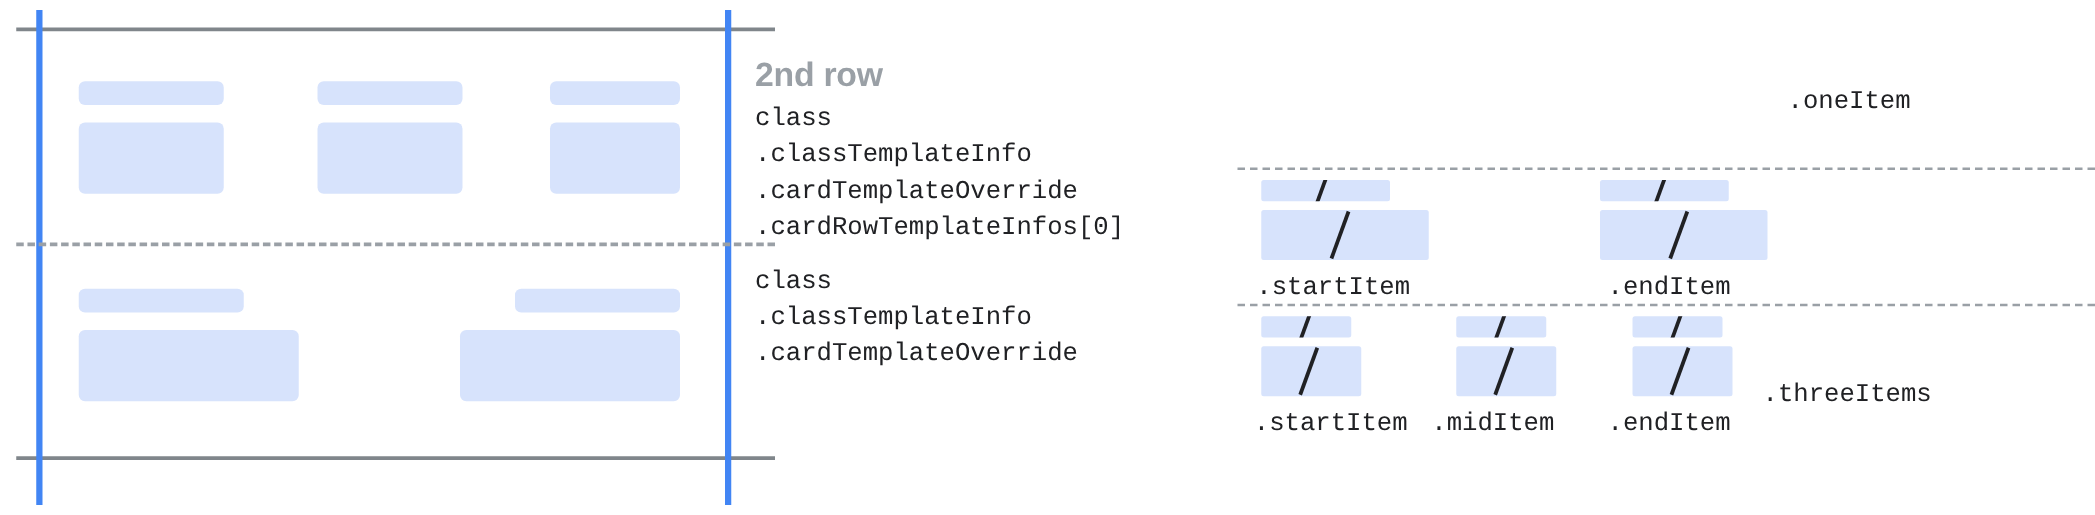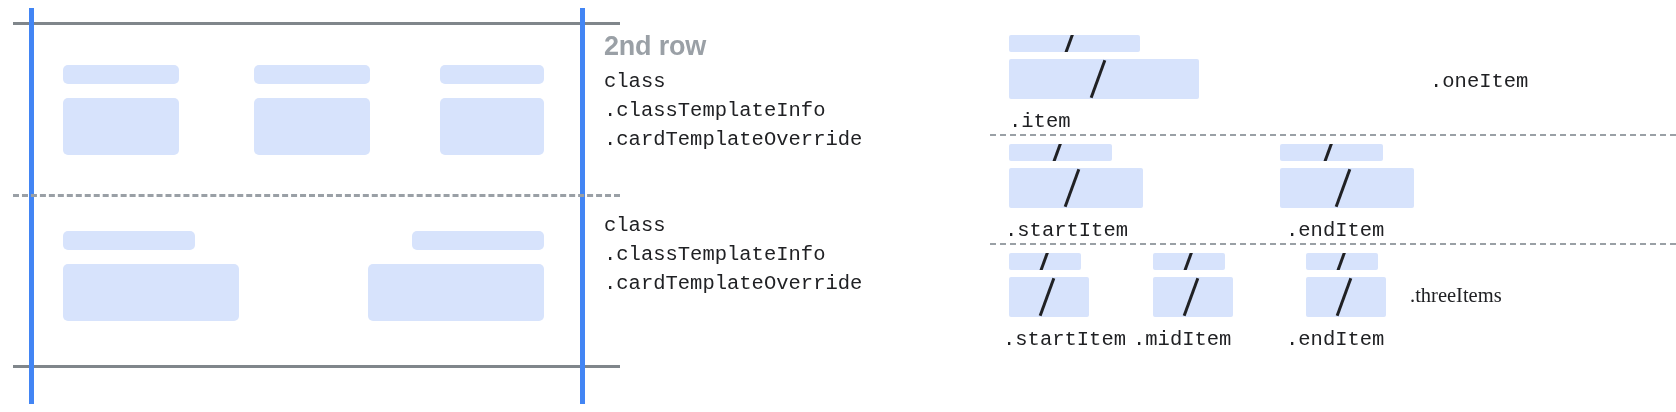--- a/index.html
+++ b/index.html
@@ -48,20 +48,21 @@
   
   .row-block { position: absolute; }
   .row-title {
     font-family: "Liberation Sans", sans-serif;
     font-weight: bold;
     font-size: 27px;
     line-height: 32px;
     color: #9aa0a6;
     letter-spacing: -0.2px;
     white-space: pre;
+    margin-top: 14px;
   }
   .code-line {
     font-family: "Liberation Mono", monospace;
     font-size: 20.5px;
     line-height: 29px;
     color: #202124;
     white-space: pre;
   }
 
   
@@ -136,39 +137,31 @@
 
     <div class="ph" style="left:412px;top:231px;width:132px;height:19px;"></div>
     <div class="ph" style="left:368px;top:264px;width:176px;height:57px;"></div>
   </div>
 
   <div class="row-block" style="left:604px;top:30px;">
     <div class="row-title">2nd row</div>
     <div class="code-line" style="margin-top:5px;">class</div>
     <div class="code-line">.classTemplateInfo</div>
     <div class="code-line">.cardTemplateOverride</div>
+    <div class="code-line">.cardRowTemplateInfos[0]</div>
   </div>
 
   <div class="row-block" style="left:604px;top:206px;">
     <div class="code-line" style="margin-top:5px;">class</div>
     <div class="code-line">.classTemplateInfo</div>
     <div class="code-line">.cardTemplateOverride</div>
   </div>
 
   <div class="abs" style="left:980px;top:0;width:696px;height:412px;">
 
-    <div class="slot" style="left:29px;top:35px;width:190px;">
-      <div class="bar-small" style="width:131px;margin-left:0;">
-        <span class="slash" style="height:26px;transform:translate(-50%,-50%) rotate(20deg);left:46%;"></span>
-      </div>
-      <div class="bar-big" style="width:190px;margin-top:7px;">
-        <span class="slash" style="height:40px;transform:translate(-50%,-50%) rotate(20deg);left:47%;"></span>
-      </div>
-      <div class="slot-label" style="left:0;top:74px;">.item</div>
-    </div>
     <div class="variant-label" style="left:450px;top:69px;text-align:center;">.oneItem</div>
 
     <div class="variant-sep" style="left:10px;top:134px;width:686px;"></div>
 
     <div class="slot" style="left:29px;top:144px;width:134px;">
       <div class="bar-small" style="width:103px;">
         <span class="slash" style="height:26px;transform:translate(-50%,-50%) rotate(20deg);left:47%;"></span>
       </div>
       <div class="bar-big" style="width:134px;margin-top:7px;">
         <span class="slash" style="height:40px;transform:translate(-50%,-50%) rotate(20deg);left:47%;"></span>
@@ -192,36 +185,36 @@
     <div class="slot" style="left:29px;top:253px;width:80px;">
       <div class="bar-small" style="width:72px;">
         <span class="slash" style="height:26px;transform:translate(-50%,-50%) rotate(20deg);left:48%;"></span>
       </div>
       <div class="bar-big" style="width:80px;margin-top:7px;">
         <span class="slash" style="height:40px;transform:translate(-50%,-50%) rotate(20deg);left:47%;"></span>
       </div>
       <div class="slot-label" style="left:-6px;top:74px;">.startItem</div>
     </div>
 
-    <div class="slot" style="left:173px;top:253px;width:80px;">
+    <div class="slot" style="left:185px;top:253px;width:80px;">
       <div class="bar-small" style="width:72px;">
         <span class="slash" style="height:26px;transform:translate(-50%,-50%) rotate(20deg);left:48%;"></span>
       </div>
       <div class="bar-big" style="width:80px;margin-top:7px;">
         <span class="slash" style="height:40px;transform:translate(-50%,-50%) rotate(20deg);left:47%;"></span>
       </div>
       <div class="slot-label" style="left:-20px;top:74px;">.midItem</div>
     </div>
 
     <div class="slot" style="left:326px;top:253px;width:80px;">
       <div class="bar-small" style="width:72px;">
         <span class="slash" style="height:26px;transform:translate(-50%,-50%) rotate(20deg);left:48%;"></span>
       </div>
       <div class="bar-big" style="width:80px;margin-top:7px;">
         <span class="slash" style="height:40px;transform:translate(-50%,-50%) rotate(20deg);left:47%;"></span>
       </div>
       <div class="slot-label" style="left:-20px;top:74px;">.endItem</div>
     </div>
 
-    <div class="variant-label" style="left:430px;top:282px;font-family:Liberation Serif, serif;">.threeItems</div>
+    <div class="variant-label" style="left:430px;top:304px;">.threeItems</div>
   </div>
 
 </div>
 
 </body></html>

